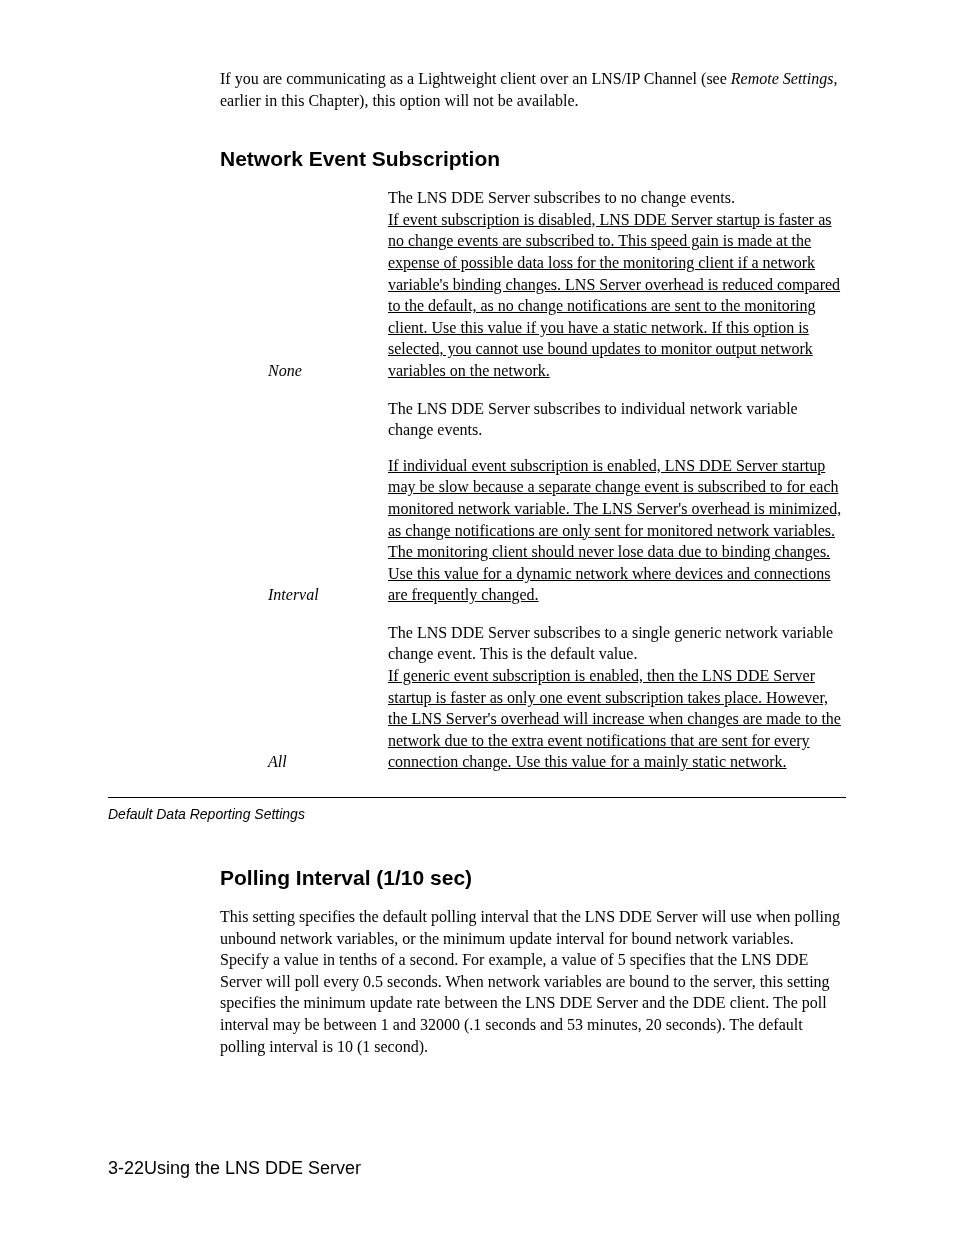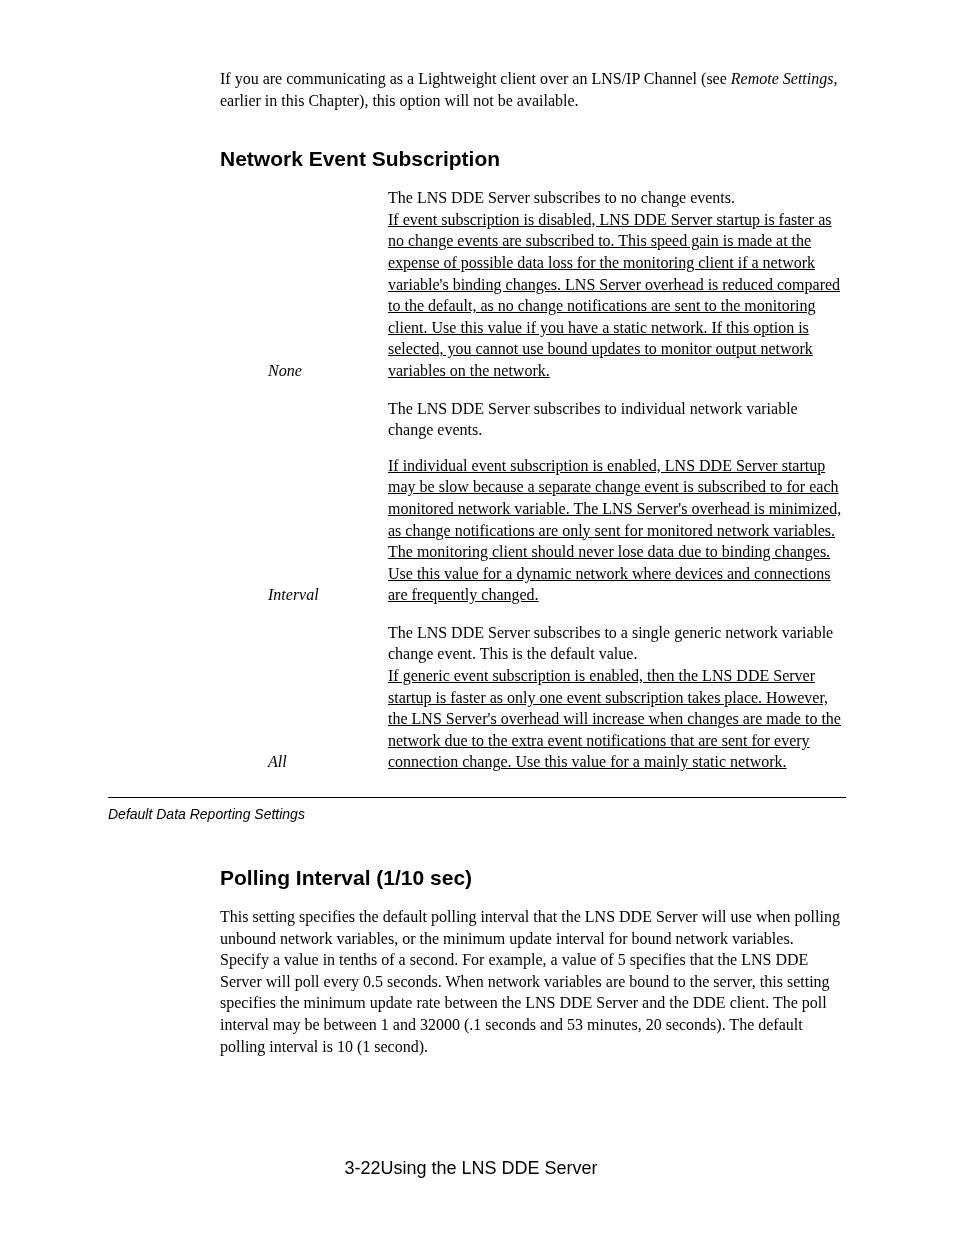--- a/index.html
+++ b/index.html
@@ -70,21 +70,21 @@
     .body-para {
       margin: 0 4px 16px 112px;
       line-height: 1.35;
     }
     .footer {
       position: absolute;
       bottom: 56px;
       left: 108px;
       right: 120px;
       display: flex;
-      justify-content: center;
+      justify-content: flex-start;
       font-family: "Century Gothic", "Trebuchet MS", Arial, sans-serif;
       font-size: 18px;
     }
   </style>
 </head>
 <body>
 
 <div class="page">
 
   <p class="intro">

